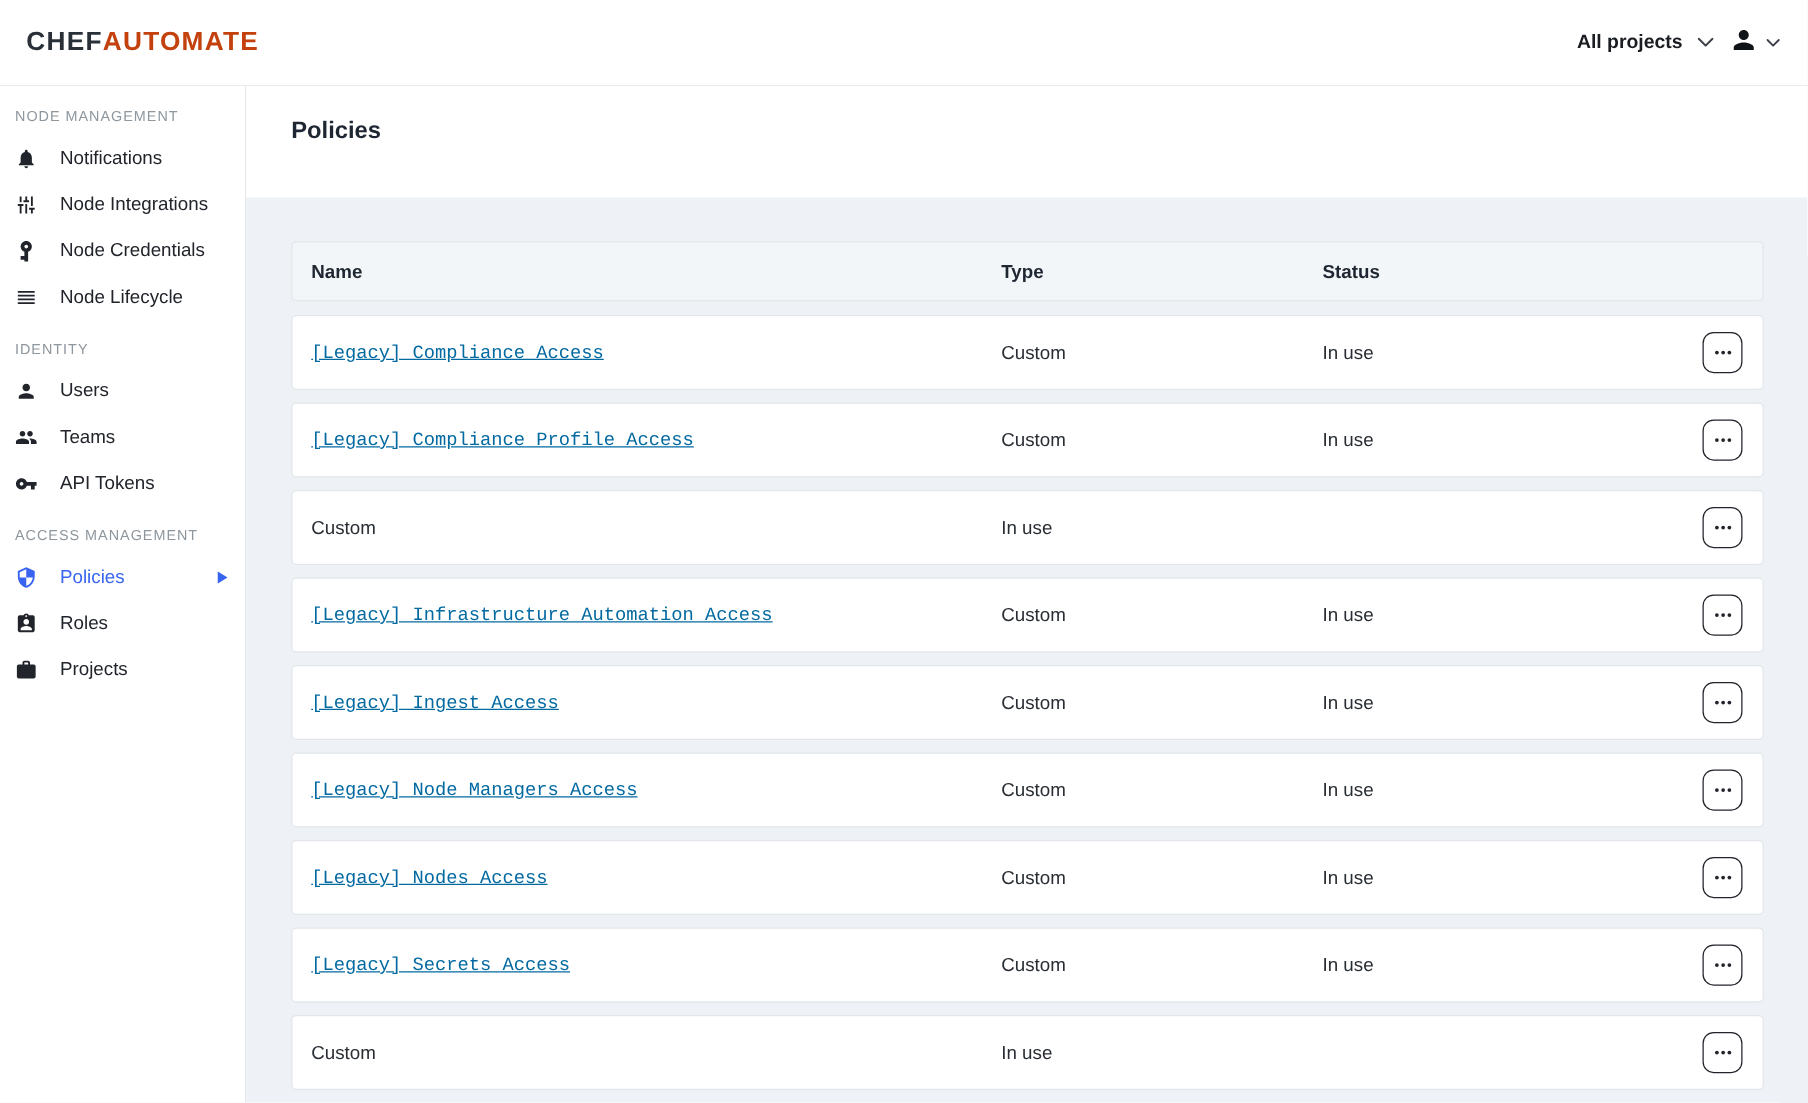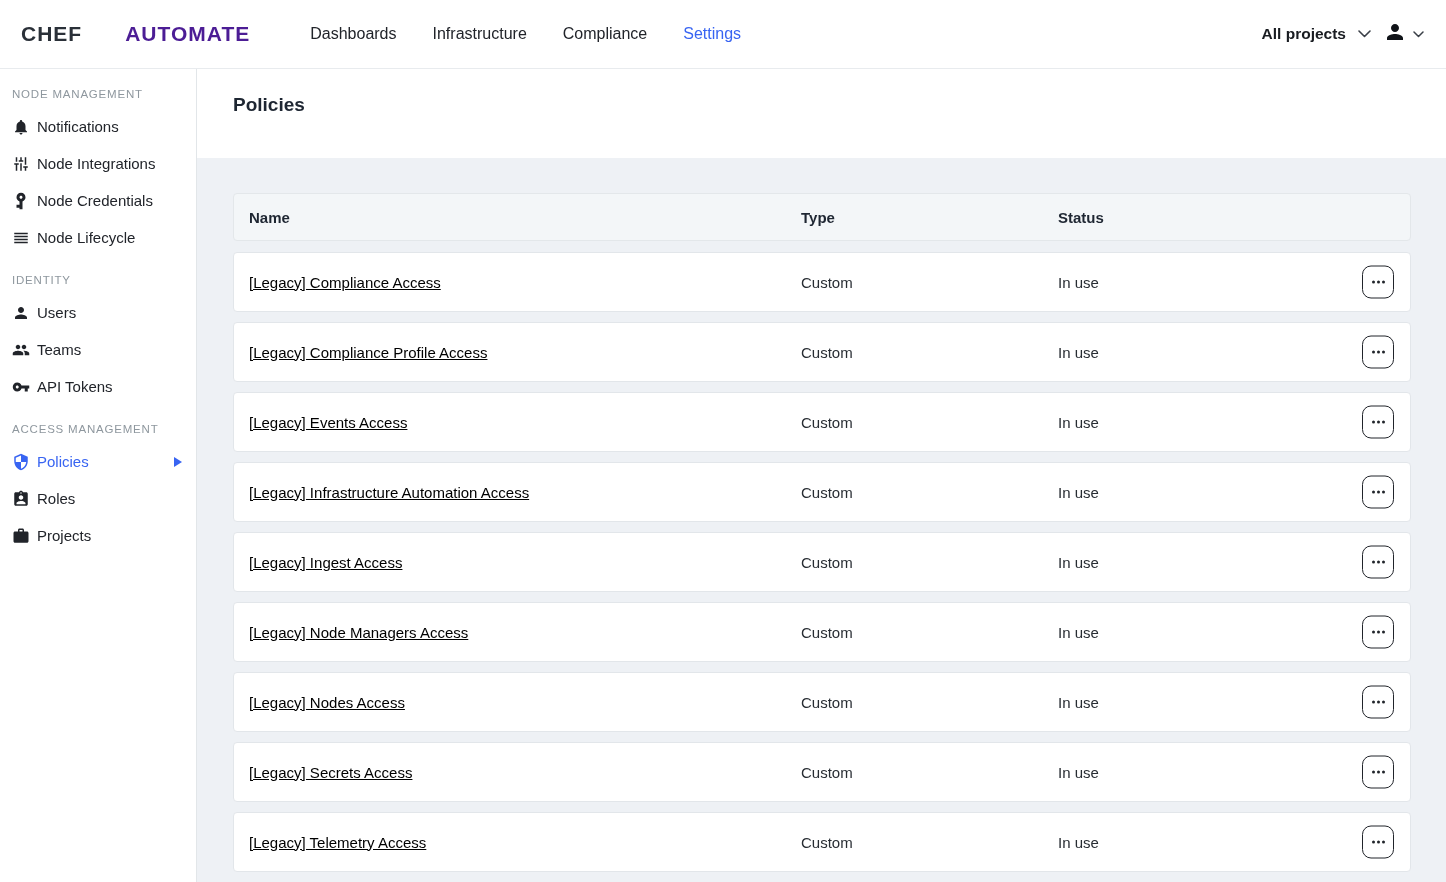--- a/index.html
+++ b/index.html
@@ -14,21 +14,21 @@
   .topbar {
     height: 69px;
     display: flex;
     align-items: center;
     padding: 0 16px 0 21px;
     background: #ffffff;
     border-bottom: 1px solid #e8ebee;
   }
   .logo { display: flex; align-items: baseline; font-size: 21px; font-weight: 800; letter-spacing: 1px; cursor: default; }
   .logo .chef { color: #2a3038; }
-  .logo .automate { color: #4c1d95; font-weight: 700; margin-left: 43px; }
+  .logo .automate { color: #c2410c; font-weight: 700; }
   .mainnav { display: flex; align-items: center; gap: 36px; margin-left: 60px; }
   .mainnav a {
     font-size: 16px;
     color: #21242a;
     text-decoration: none;
   }
   .mainnav a.active { color: #3864f2; }
   .topbar-right { margin-left: auto; display: flex; align-items: center; gap: 12px; }
   .projects-picker { display: flex; align-items: center; gap: 12px; cursor: pointer; }
   .projects-picker .plabel { font-size: 15.5px; font-weight: 700; color: #191c21; }
@@ -51,21 +51,21 @@
     font-size: 11.5px;
     letter-spacing: 0.8px;
     color: #8e979e;
     padding: 0 0 8px 12px;
   }
   .side-item {
     display: flex;
     align-items: center;
     height: 37px;
     padding-left: 12px;
-    gap: 7px;
+    gap: 18px;
     color: #21242a;
     cursor: pointer;
     position: relative;
   }
   .side-item .sicon { width: 18px; height: 18px; display: inline-flex; flex: 0 0 18px; }
   .side-item .sicon svg { width: 18px; height: 18px; fill: currentColor; }
   .side-item span.slabel { font-size: 15px; }
   .side-item.active { color: #3864f2; }
   .side-item .open-arrow { position: absolute; right: 14px; top: 50%; transform: translateY(-50%); display: inline-flex; }
 
@@ -98,21 +98,21 @@
     border-radius: 4px;
     display: grid;
     grid-template-columns: 552px 257px auto;
     align-items: center;
     padding-left: 15px;
     font-size: 15px;
     color: #282d33;
     margin-bottom: 10px;
     position: relative;
   }
-  .plink { color: #000000; text-decoration: underline; font-size: 15px; }
+  .plink { color: #0369a1; text-decoration: underline; font-size: 15px; font-family: Liberation Mono, monospace; }
   .menu-btn {
     position: absolute;
     right: 16px;
     top: 50%;
     transform: translateY(-50%);
     width: 32px;
     height: 33px;
     background: #ffffff;
     border: 1.5px solid #21242a;
     border-radius: 9px;
@@ -125,26 +125,20 @@
   .menu-btn .dot { width: 3px; height: 3px; border-radius: 50%; background: #21242a; }
 </style>
 </head>
 <body>
 
 <header class="topbar">
   <div class="logo">
     <span class="chef">CHEF</span>
     <span class="automate">AUTOMATE</span>
   </div>
-  <nav class="mainnav">
-    <a href="#">Dashboards</a>
-    <a href="#">Infrastructure</a>
-    <a href="#">Compliance</a>
-    <a href="#" class="active">Settings</a>
-  </nav>
   <div class="topbar-right">
     <div class="projects-picker">
       <span class="plabel">All projects</span>
       <span class="chev">
         <svg width="13" height="8" viewBox="0 0 13 8">
             <polyline points="1,1 6.5,6.5 12,1" fill="none" stroke="#3b4048" stroke-width="1.6" stroke-linecap="round" stroke-linejoin="round"></polyline>
           </svg>
       </span>
     </div>
     <div class="user-menu">
@@ -290,21 +284,20 @@
             <div><a href="#" class="plink">[Legacy] Compliance Profile Access</a></div>
             <div>Custom</div>
             <div>In use</div>
             <button class="menu-btn">
               <span class="dot"></span>
               <span class="dot"></span>
               <span class="dot"></span>
             </button>
           </div>
           <div class="trow">
-            <div><a href="#" class="plink">[Legacy] Events Access</a></div>
             <div>Custom</div>
             <div>In use</div>
             <button class="menu-btn">
               <span class="dot"></span>
               <span class="dot"></span>
               <span class="dot"></span>
             </button>
           </div>
           <div class="trow">
             <div><a href="#" class="plink">[Legacy] Infrastructure Automation Access</a></div>
@@ -350,21 +343,20 @@
             <div><a href="#" class="plink">[Legacy] Secrets Access</a></div>
             <div>Custom</div>
             <div>In use</div>
             <button class="menu-btn">
               <span class="dot"></span>
               <span class="dot"></span>
               <span class="dot"></span>
             </button>
           </div>
           <div class="trow">
-            <div><a href="#" class="plink">[Legacy] Telemetry Access</a></div>
             <div>Custom</div>
             <div>In use</div>
             <button class="menu-btn">
               <span class="dot"></span>
               <span class="dot"></span>
               <span class="dot"></span>
             </button>
           </div>
         </div>
     </div>

